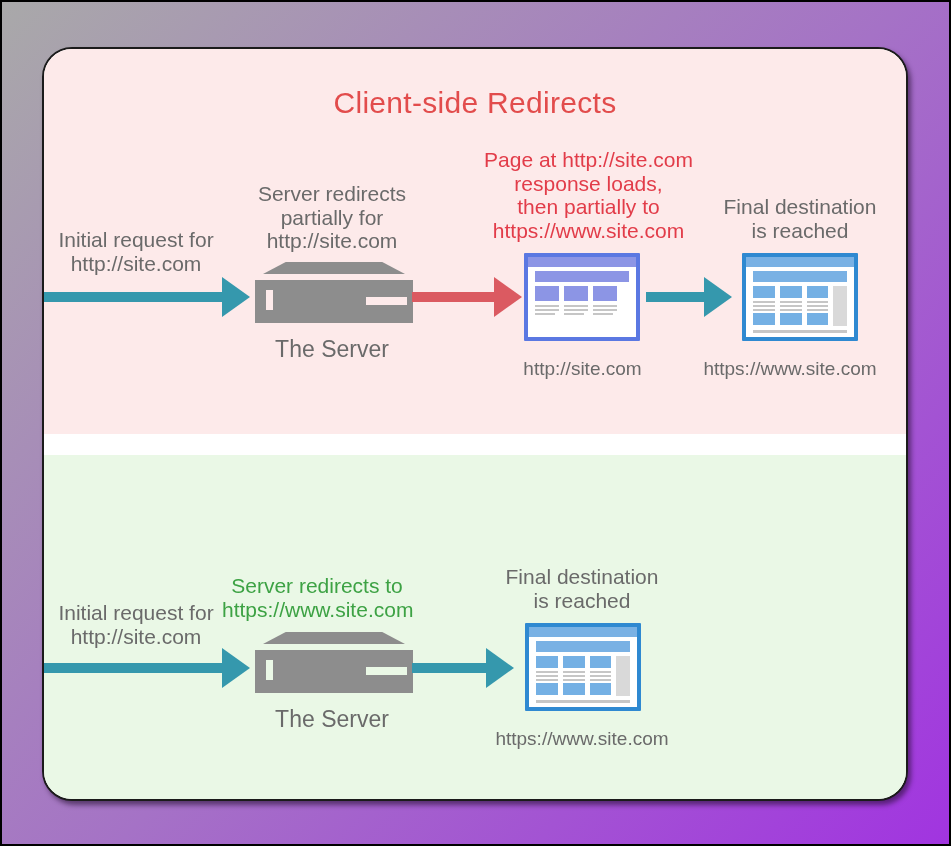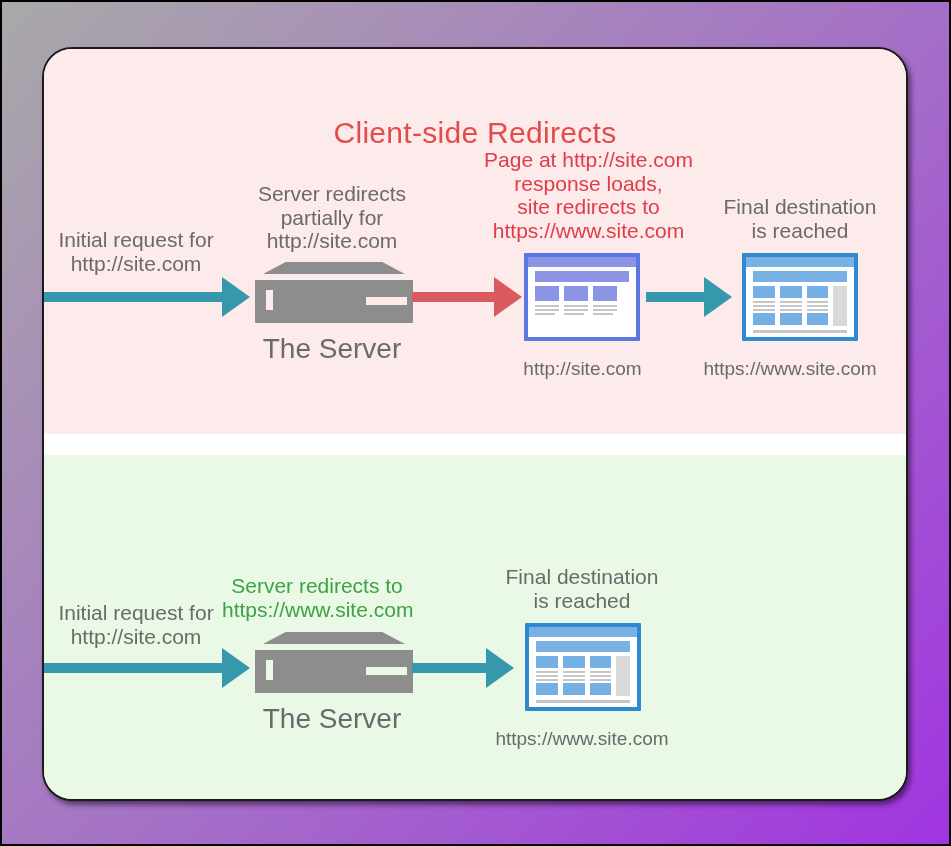--- a/index.html
+++ b/index.html
@@ -12,29 +12,29 @@
   .card{
     position:absolute;left:42px;top:47px;width:866px;height:754px;
     background:#fff;border:2px solid #1b1b1b;border-radius:30px;
     box-sizing:border-box;overflow:hidden;
     box-shadow:3px 4px 5px rgba(30,10,40,.55);
   }
   .sec-pink{position:absolute;left:0;top:0;width:100%;height:385px;background:#fdeaea;}
   .sec-green{position:absolute;left:0;top:406px;width:100%;bottom:0;background:#eaf8e6;}
 
   .big-title{position:absolute;left:42px;width:866px;text-align:center;font-size:30px;letter-spacing:.3px;}
-  .red-title{color:#e24c4c;margin-top:30px;}
+  .red-title{color:#e24c4c;}
   .green-title{color:#4bad50;}
 
   .txt{position:absolute;color:#6a6a6a;font-size:21px;line-height:23.5px;text-align:center;}
   .txt span{display:block;}
   .note-red{color:#e23c49;}
   .note-green{color:#3da244;}
   .label{font-size:19px;line-height:24px;}
-  .server-label{font-size:28px;line-height:26px;}
+  .server-label{font-size:23px;line-height:26px;}
 
   
   .arrow{position:absolute;height:40px;}
   .arrow .shaft{position:absolute;left:0;right:26px;top:15px;height:10px;background:var(--ac);}
   .arrow .head{position:absolute;right:0;top:0;width:0;height:0;
     border-top:20px solid transparent;border-bottom:20px solid transparent;border-left:28px solid var(--ac);}
   .teal{--ac:#3598ad;}
   .redar{--ac:#db5a61;}
 
   
@@ -106,21 +106,21 @@
   <div class="txt server-label" style="left:242px;top:336px;width:180px">The Server</div>
 
   <div class="arrow redar" style="left:412px;top:277px;width:110px">
     <div class="shaft"></div>
     <div class="head"></div>
   </div>
 
   <div class="txt note-red" style="left:478px;top:148px;width:221px">
     <span>Page at http://site.com</span>
     <span>response loads,</span>
-    <span>site redirects to</span>
+    <span>then partially to</span>
     <span>https://www.site.com</span>
   </div>
 
   <div class="browser purple" style="left:524px;top:253px">
     <div class="tb"></div>
     <div class="bc">
       <div class="banner"></div>
       <div class="boxrow">
           <i></i>
           <i></i>

